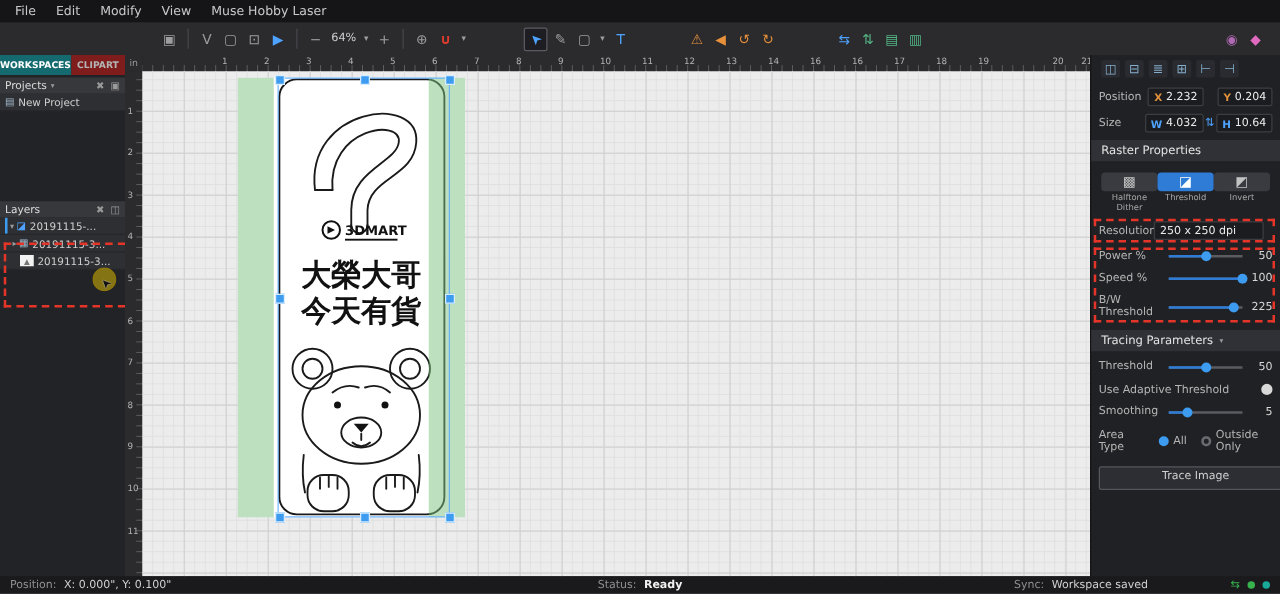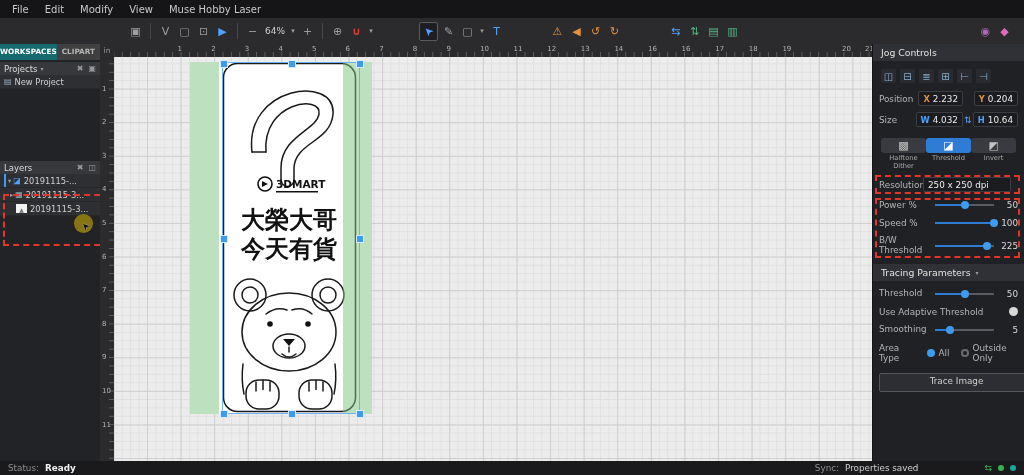--- a/index.html
+++ b/index.html
@@ -20,21 +20,21 @@
   .tbi.sm{min-width:8px;font-size:7px}
   .tbi.sel{background:#1e1e22;border:1px solid #5a5b60}
   .tbi.rot span{display:inline-block;transform:rotate(-135deg)}
   .tb-sep{width:1px;height:16px;background:#47474b;margin:0 5px}
   .tb-gap{width:42px}
   .tb-spacer{flex:1}
 
   
   .left-panel{position:absolute;top:44px;left:0;width:100px;bottom:14px;background:#222326;border-right:1px solid #141416}
   .lp-tabs{display:flex;height:16px}
-  .lp-tab{flex:1;text-align:center;font-size:7.3px;font-weight:bold;line-height:16px;color:#b5b5b5;background:#404040;cursor:default}
+  .lp-tab{flex:1;text-align:center;font-size:7.3px;font-weight:bold;line-height:16px;color:#b5b5b5;background:#7f1d1d;cursor:default}
   .lp-tab.active{background:#156a70;color:#fff}
   .lp-header{display:flex;align-items:center;background:#37383c;height:13px;padding:0 4px;font-size:8.5px;color:#dcdcdc;margin-top:2px}
   .lp-header .caret{font-size:6px;margin-left:3px;color:#9a9a9a}
   .hicons{margin-left:auto;display:flex;gap:5px;font-size:8px;color:#9a9a9a}
   .lp-item{display:flex;align-items:center;height:13px;padding:0 4px;font-size:8.3px;color:#cfcfcf;background:#2e2f33;border-bottom:1px solid #26272a;white-space:nowrap;overflow:hidden}
   .lp-item .micon{margin-right:3px;font-size:8px;color:#9fb6c9}
   .layers-block{margin-top:72px}
   .layer-row .caret{font-size:6.5px;margin-right:2px;color:#9a9a9a}
   .layer-row .bar{width:2px;align-self:stretch;background:#3d9bf0;margin-right:2px}
   .thumb{width:11px;height:9px;background:#f2f2f2;margin-right:3px;display:flex;align-items:flex-end;justify-content:center;font-size:6px;color:#777;line-height:7px}
@@ -351,23 +351,20 @@
       <span class="handle" style="left: 133px; top: -3px;"></span>
       <span class="handle" style="left: -3px; top: 172px;"></span>
       <span class="handle" style="left: 133px; top: 172px;"></span>
       <span class="handle" style="left: -3px; top: 347px;"></span>
       <span class="handle" style="left: 65px; top: 347px;"></span>
       <span class="handle" style="left: 133px; top: 347px;"></span>
     </div>
 </div>
 
 <div class="right-panel">
-  <div class="rp-header">
-    <span>Jog Controls</span>
-  </div>
   <div class="jog-row">
       <span class="jogi">◫</span>
       <span class="jogi">⊟</span>
       <span class="jogi">≣</span>
       <span class="jogi">⊞</span>
       <span class="jogi">⊢</span>
       <span class="jogi">⊣</span>
     </div>
 
   <div class="trow">
@@ -390,20 +387,23 @@
       <span>4.032</span>
     </span>
     <span class="mid">⇅</span>
     <span class="field">
       <b class="pfx blue">H</b>
       <span>10.64</span>
     </span>
   </div>
 
 
+  <div class="rp-header">
+    <span>Raster Properties</span>
+  </div>
 
   <div class="modes">
     <div class="mode">
       <div class="mode-btn"><span>▩</span></div>
       <div class="mode-label">Halftone Dither</div>
     </div>
     <div class="mode selected">
       <div class="mode-btn"><span>◪</span></div>
       <div class="mode-label">Threshold</div>
     </div>
@@ -486,24 +486,28 @@
     <span class="radio-opt">
       <span class="rdot"></span>
       <span>Outside Only</span>
     </span>
   </div>
 
   <div class="btn trace-btn">Trace Image</div>
 </div>
 
 <div class="statusbar">
+  <div class="sb-left">
+    <span class="sb-label">Position:</span>
+    <span class="sb-val">X: 0.000", Y: 0.100"</span>
+  </div>
   <div class="sb-center">
     <span class="sb-label">Status:</span>
     <span class="sb-ready">Ready</span>
   </div>
   <div class="sb-right">
     <span class="sb-label">Sync:</span>
-    <span class="sb-val">Properties saved</span>
+    <span class="sb-val">Workspace saved</span>
     <span class="sync-arrows">⇆</span>
     <span class="dot green"></span>
     <span class="dot teal"></span>
   </div>
 </div>
 
 </body></html>

